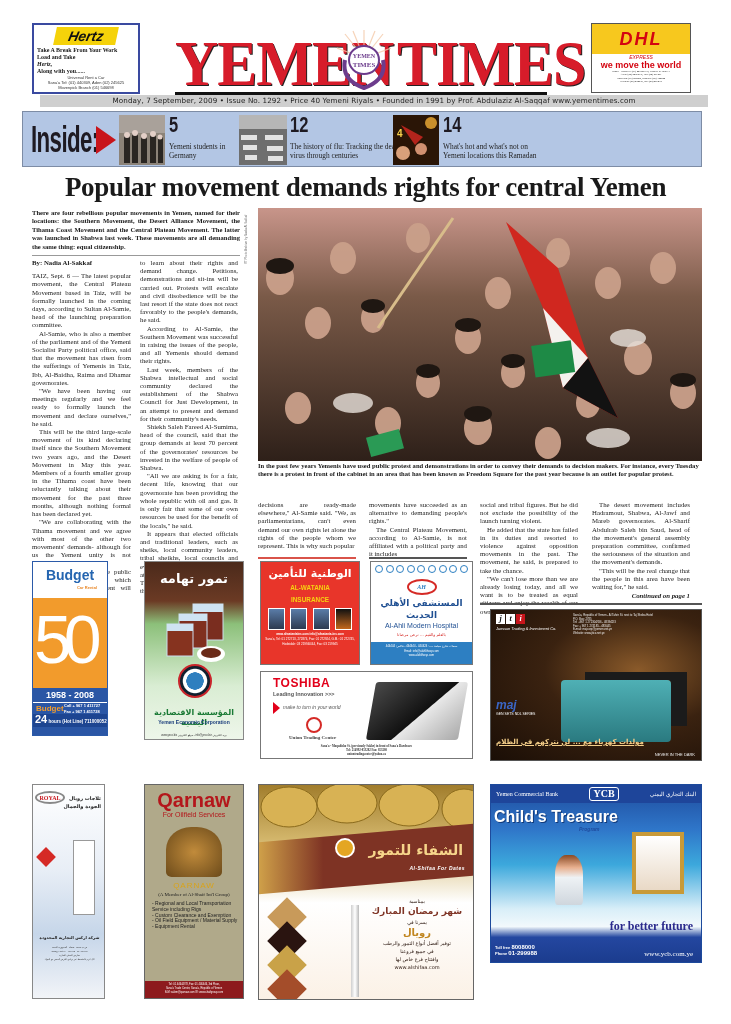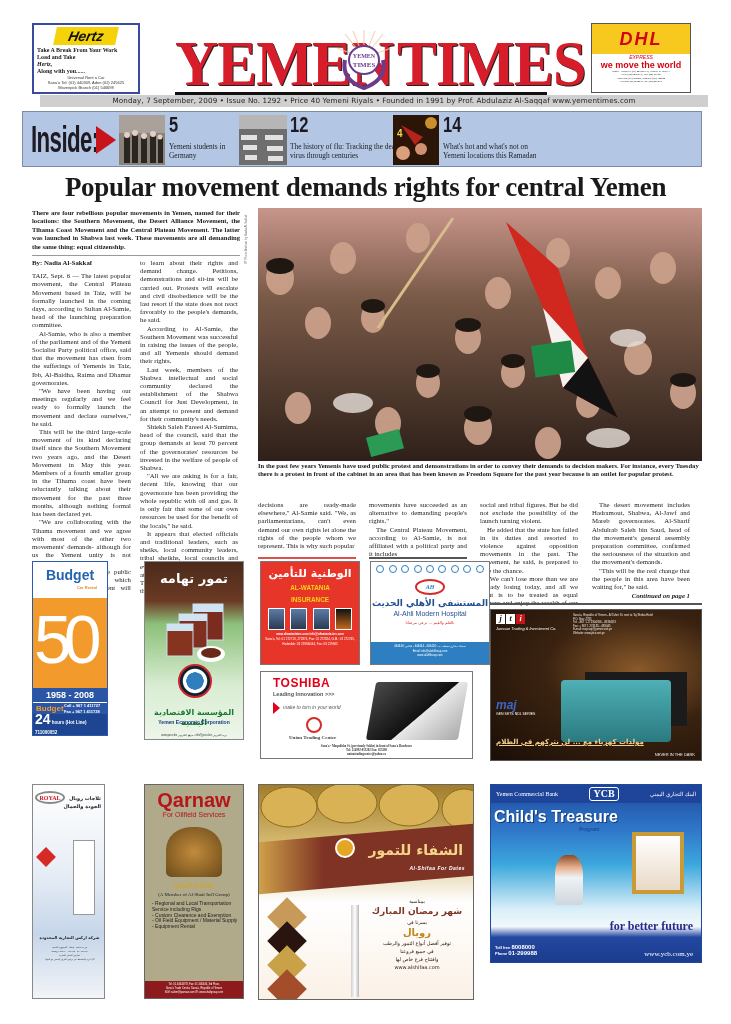--- a/index.html
+++ b/index.html
@@ -67,42 +67,42 @@
   #budget-top { height: 36px; background: #fff; text-align: center; }
   #budget-logo { font: bold 14px/20px "Liberation Sans", sans-serif; color: #2565b0; padding-top: 3px; }
   #budget-sub { font: bold 4px/6px "Liberation Sans", sans-serif; color: #e9892b; text-align: right; padding-right: 10px; }
   #budget-50 { position: absolute; left: 1px; top: 42px; font: 68px/70px "Liberation Sans", sans-serif; color: #fff; letter-spacing: -8px; }
   #budget-bottom { position: absolute; left: 0; bottom: 0; width: 100%; height: 47px; background: #2a56a5; color: #fff; }
   #budget-years { font: bold 9px/14px "Liberation Sans", sans-serif; text-align: center; }
   #budget-contact { display: flex; padding: 0 3px; align-items: center; border-top: 1px solid #fff; }
   #budget-logo-small { font: bold 8px/10px "Liberation Sans", sans-serif; color: #f29b2c; width: 28px; }
   #budget-phones { font: bold 4px/5.5px "Liberation Sans", sans-serif; }
   #budget-hotline { font: bold 4.5px/10px "Liberation Sans", sans-serif; padding-left: 2px; background: #1d4591; }
-  #budget-hotline b { font-size: 14px; }
+  #budget-hotline b { font-size: 11px; }
 
   
   #tamour-ad { left: 144px; top: 561px; width: 100px; height: 179px; border: 1px solid #888; background: linear-gradient(#4b2a1b 0, #6b3a24 22%, #8cc07a 35%, #d9edd3 70%, #eef6ea 100%); }
   #tamour-ar-title { position: absolute; left: 0; top: 10px; width: 100%; text-align: center; font: bold 13px/14px "DejaVu Sans", sans-serif; color: #fff; direction: rtl; }
   #tamour-seal { position: absolute; left: 33px; top: 102px; width: 34px; height: 34px; border-radius: 50%; background: radial-gradient(#2f7fbf 0, #2f7fbf 40%, #fff 42%, #fff 55%, #123 60%, #111 100%); border: 2px solid #c9252b; }
   #tamour-ar-name { position: absolute; left: 0; top: 146px; width: 100%; text-align: center; font: bold 8px/10px "DejaVu Sans", sans-serif; color: #1a7a35; direction: rtl; }
   #tamour-en-name { position: absolute; left: 0; top: 157px; width: 100%; text-align: center; font: bold 5px/6px "Liberation Sans", sans-serif; color: #1b3d7c; }
   #tamour-footer { position: absolute; left: 0; top: 172px; width: 100%; text-align: center; font: 2.6px/4px "Liberation Sans", sans-serif; color: #333; }
 
   
   #watania-ad { left: 260px; top: 561px; width: 100px; height: 104px; background: #e8352a; border: 1px solid #777; color: #fff; text-align: center; }
   #watania-ar { font: bold 11px/16px "DejaVu Sans", sans-serif; color: #fff; margin-top: 4px; direction: rtl; }
   #watania-en { font: bold 8px/12px "Liberation Sans", sans-serif; color: #f6d310; transform: scaleX(0.8); }
   #watania-pics { display: flex; justify-content: space-around; padding: 2px 4px; }
   .wat-pic { width: 17px; height: 22px; background: linear-gradient(#5a7ca8, #2d3a50); border: 1px solid #fff; }
   .wat-pic:nth-child(4) { background: linear-gradient(#111, #c3671c); }
   #watania-web { font: bold 3px/5px "Liberation Sans", sans-serif; }
   #watania-contact { font: 3px/5px "Liberation Sans", sans-serif; }
 
   
-  #ahli-ad { left: 370px; top: 561px; width: 120px; height: 104px; background: #fff; border: 1px solid #777; text-align: center; }
+  #ahli-ad { left: 370px; top: 561px; width: 103px; height: 104px; background: #fff; border: 1px solid #777; text-align: center; }
   #ahli-icons { display: flex; justify-content: space-around; padding: 3px 3px 0; }
   .ahli-ic { width: 8px; height: 8px; border-radius: 50%; border: 1px solid #2d7fc2; }
   #ahli-logo { width: 30px; height: 16px; border: 2px solid #d52a26; border-radius: 50%; margin: 6px auto 2px; font: italic bold 6px/12px "Liberation Serif", serif; color: #2d7fc2; }
   #ahli-ar { font: bold 9px/12px "DejaVu Sans", sans-serif; color: #1f4f92; direction: rtl; }
   #ahli-en { font: 7px/10px "Liberation Sans", sans-serif; color: #1f4f92; }
   #ahli-slogan { font: 4px/7px "DejaVu Sans", sans-serif; color: #d52a26; direction: rtl; }
   #ahli-footer { position: absolute; left: 0; bottom: 0; width: 100%; height: 22px; background: #2d7fc2; color: #fff; font: 2.8px/4.5px "Liberation Sans", sans-serif; padding-top: 2px; }
 
   
   #toshiba-ad { left: 260px; top: 671px; width: 213px; height: 88px; background: #fff; border: 1px solid #777; }

